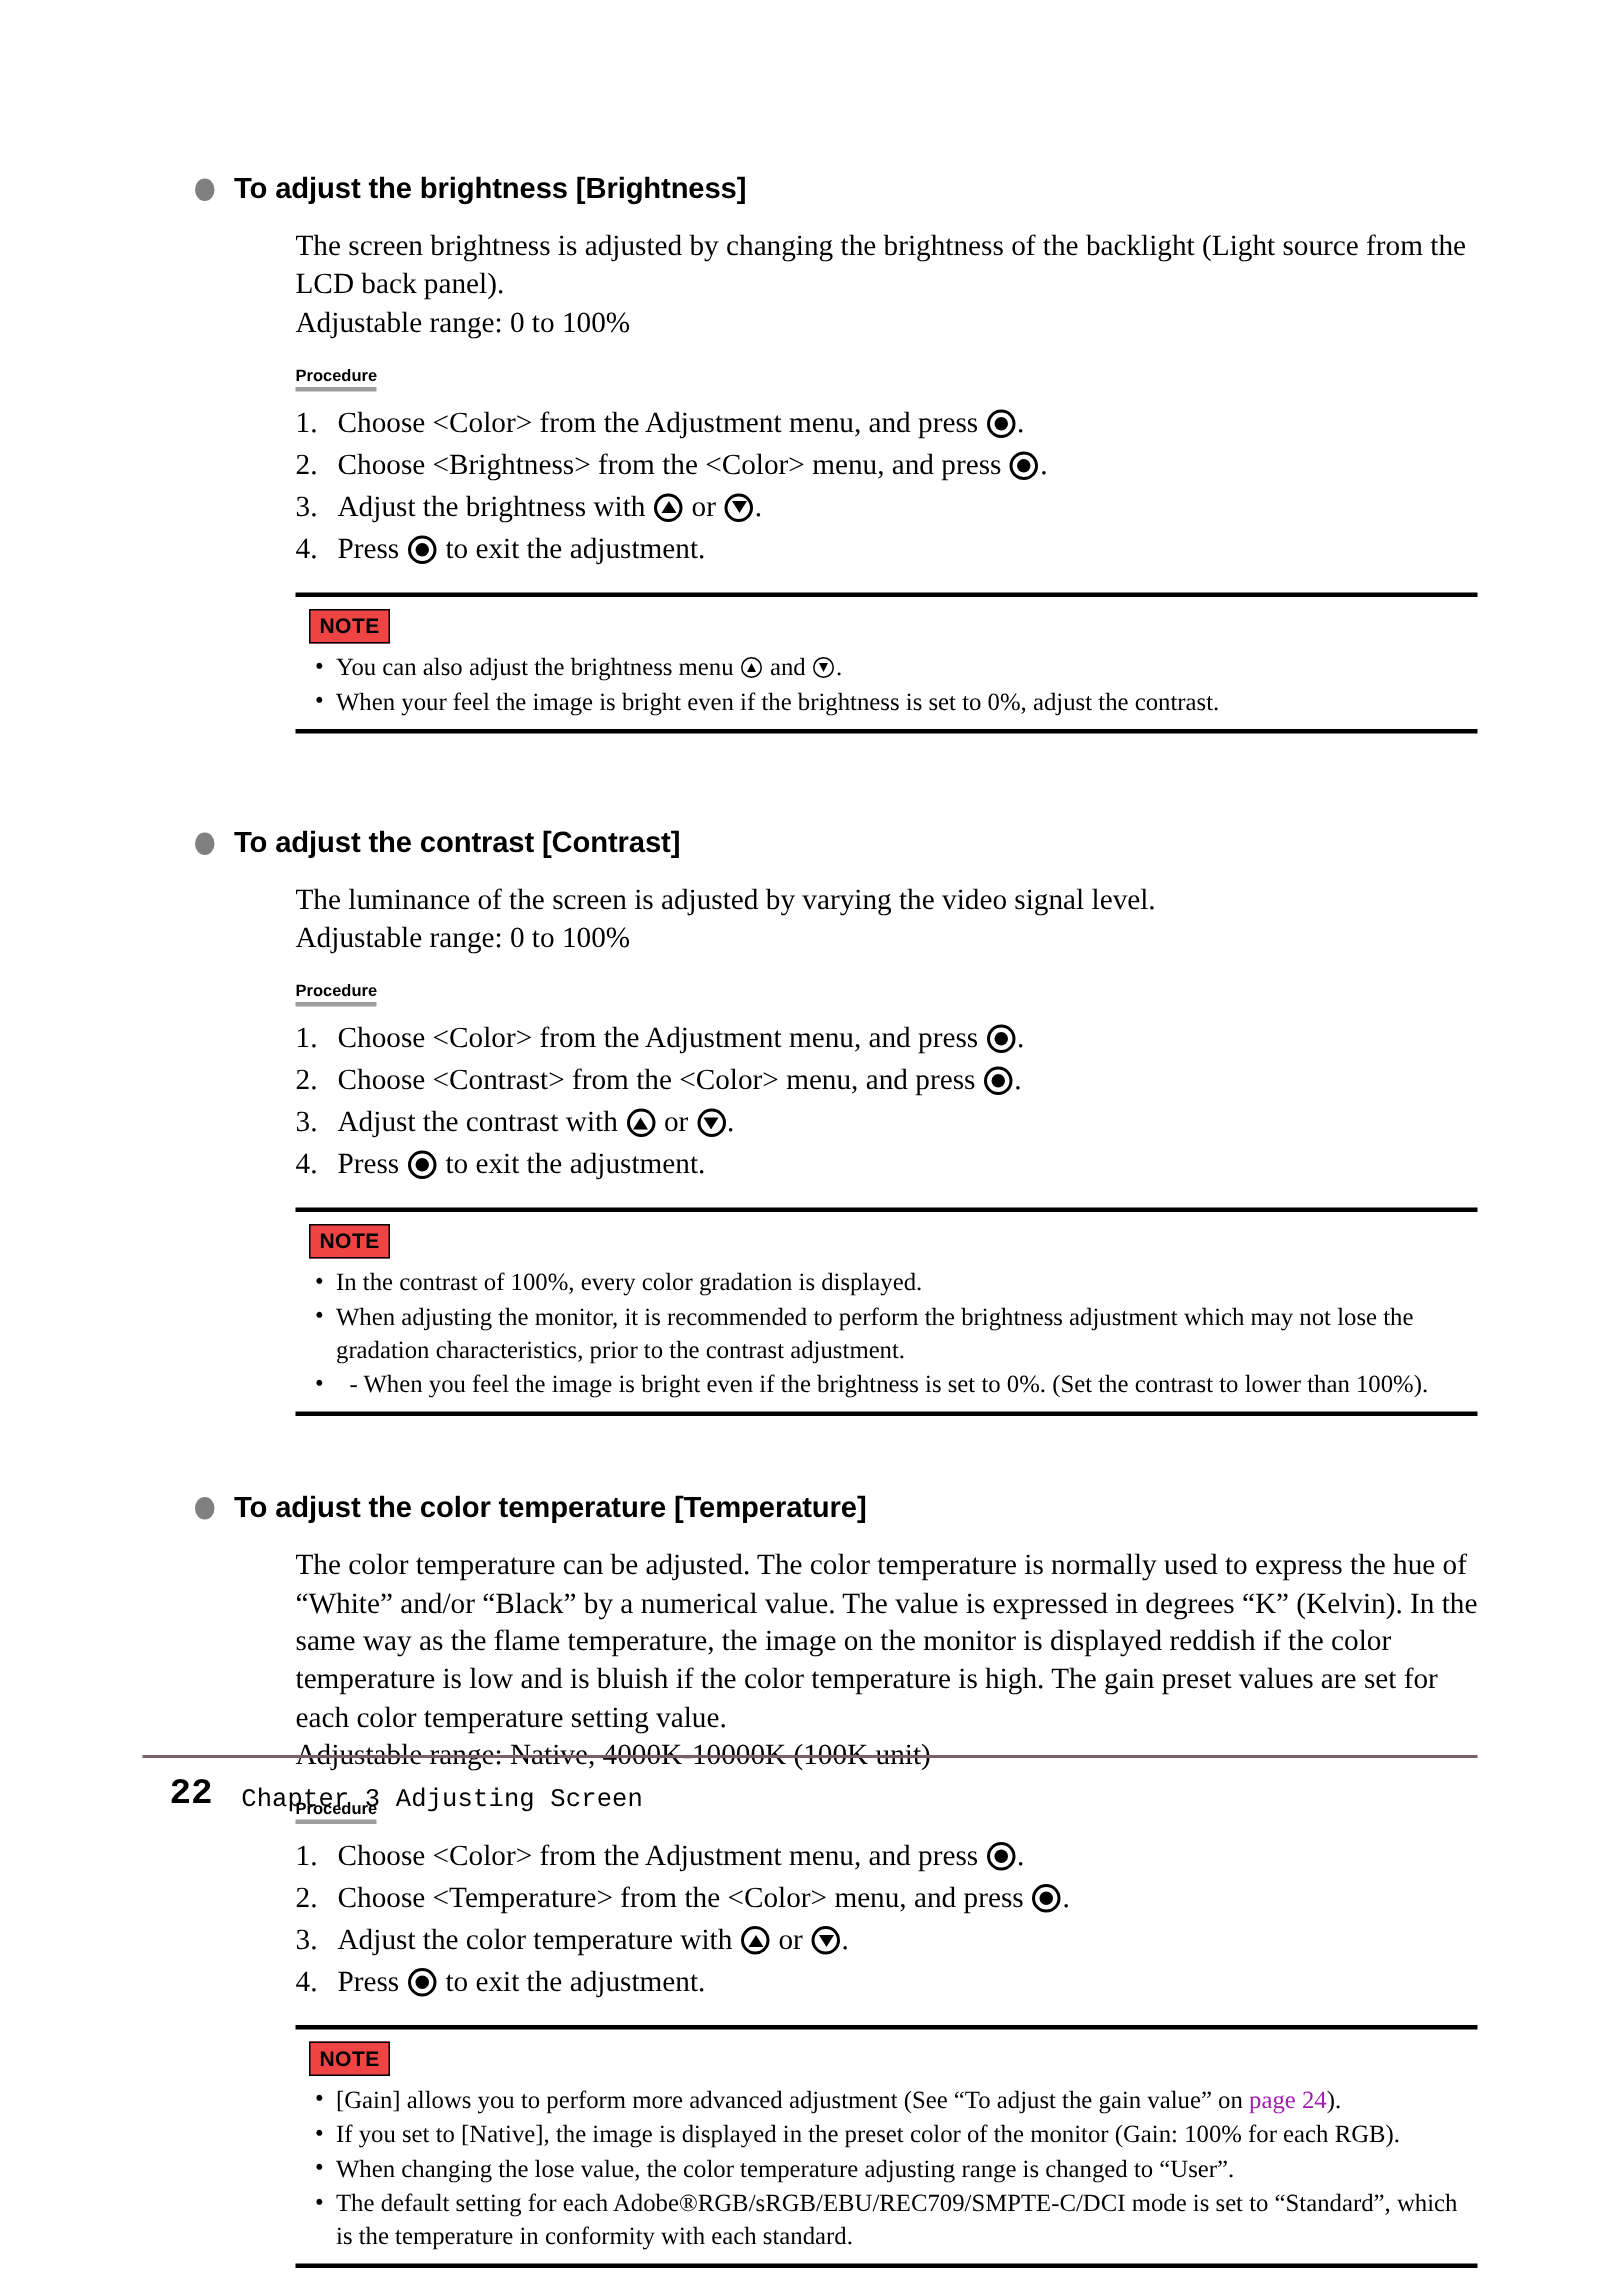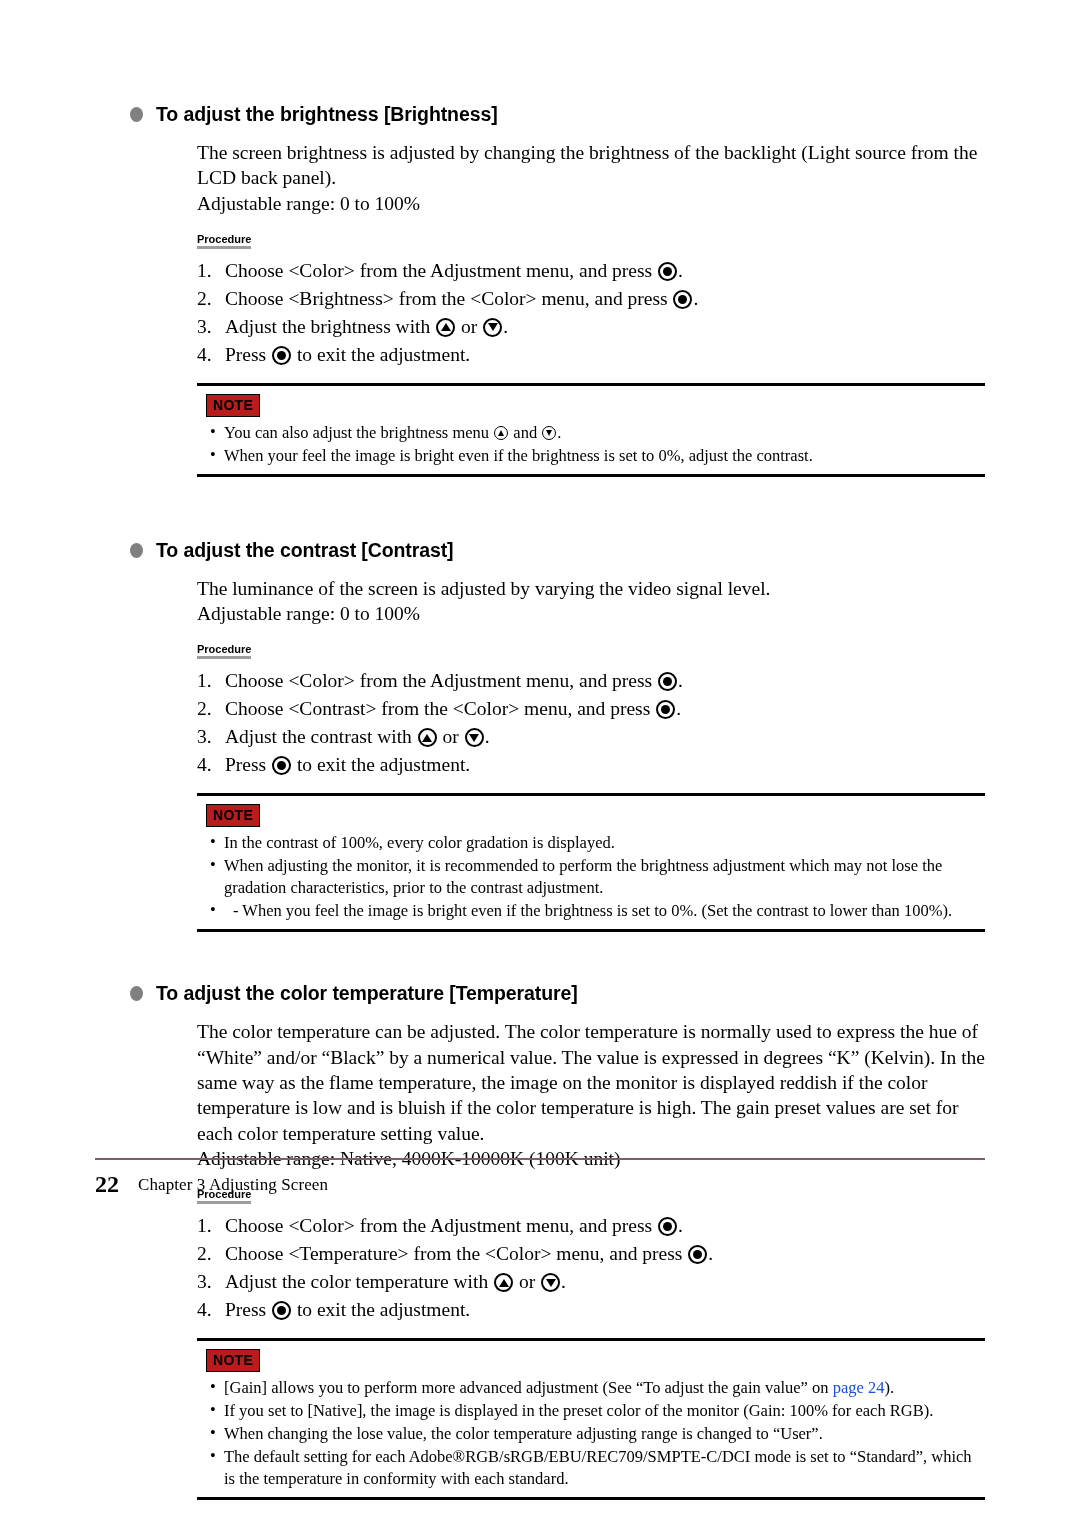--- a/index.html
+++ b/index.html
@@ -11,21 +11,21 @@
   body {
     width: 1080px;
     height: 1527px;
     position: relative;
     font-family: "Liberation Serif", "DejaVu Serif", serif;
     color: #000000;
     overflow: hidden;
   }
   .page {
     position: absolute;
-    left: 0; top: 0;
+    left: 0; top: 12px;
     width: 1080px;
     height: 1198px;
     box-sizing: border-box;
     padding: 103px 95px 0 95px;
   }
 
   
   .section { margin-bottom: 6px; }
   .sec-head {
     display: flex;
@@ -153,21 +153,21 @@
   }
   .note-badge {
     display: inline-block;
     font-family: "Liberation Sans", "DejaVu Sans", sans-serif;
     font-weight: bold;
     font-size: 14px;
     line-height: 1;
     letter-spacing: 0.3px;
     padding: 3px 6px 4px 6px;
     border: 1px solid #000;
-    background: #b91c1c;
+    background: #ef4444;
     margin: 0 0 5px 9px;
   }
   ul.note-list {
     list-style: none;
     margin: 0;
     padding: 0 4px 0 12px;
     font-size: 16.5px;
     line-height: 1.34;
   }
   ul.note-list > li {
@@ -192,23 +192,24 @@
     right: 0;
     bottom: 0;
     width: 890px;
   }
   .footer-rule {
     border-top: 2px solid #7a6068;
     width: 890px;
   }
   .footer-row {
     display: flex;
-    align-items: center;
-    font-family: Liberation Serif, serif;
+    align-items: flex-end;
+    font-family: Liberation Mono, monospace;
     padding-top: 11px;
+    margin-left: 18px;
   }
   .page-num {
     font-weight: bold;
     font-size: 24px;
     margin-right: 19px;
   }
   .footer-text {
     font-size: 17px;
     letter-spacing: 0.1px;
   }
@@ -272,21 +273,21 @@
           <p>Adjustable range: Native, 4000K-10000K (100K unit)</p>
         </div>
         <div class="proc-head-wrap"><span class="proc-head">Procedure</span></div>
         <ol class="proc">
           <li><span class="num">1.</span><span>Choose &lt;Color&gt; from the Adjustment menu, and press </span><span class="btn-ico enter"></span><span>.</span></li>
           <li><span class="num">2.</span><span>Choose &lt;Temperature&gt; from the &lt;Color&gt; menu, and press </span><span class="btn-ico enter"></span><span>.</span></li>
           <li><span class="num">3.</span><span>Adjust the color temperature with </span><span class="btn-ico up"></span><span> or </span><span class="btn-ico down"></span><span>.</span></li>
           <li><span class="num">4.</span><span>Press </span><span class="btn-ico enter"></span><span> to exit the adjustment.</span></li>
         </ol>
         <div class="note"><div class="note-badge">NOTE</div><ul class="note-list">
-            <li><span class="dot">•</span><span>[Gain] allows you to perform more advanced adjustment (See “To adjust the gain value” on </span><a class="lnk" style="text-decoration: none; color: #1d4ed8;">page 24</a><span>).</span></li>
+            <li><span class="dot">•</span><span>[Gain] allows you to perform more advanced adjustment (See “To adjust the gain value” on </span><a class="lnk" style="text-decoration: none; color: #a21caf;">page 24</a><span>).</span></li>
             <li><span class="dot">•</span><span>If you set to [Native], the image is displayed in the preset color of the monitor (Gain: 100% for each RGB).</span></li>
             <li><span class="dot">•</span><span>When changing the lose value, the color temperature adjusting range is changed to “User”.</span></li>
             <li><span class="dot">•</span><span>The default setting for each Adobe®RGB/sRGB/EBU/REC709/SMPTE-C/DCI mode is set to “Standard”, which is the temperature in conformity with each standard.</span></li>
           </ul></div>
       </div>
     </div>
 
   <div class="footer">
     <div class="footer-rule"></div>
     <div class="footer-row">

